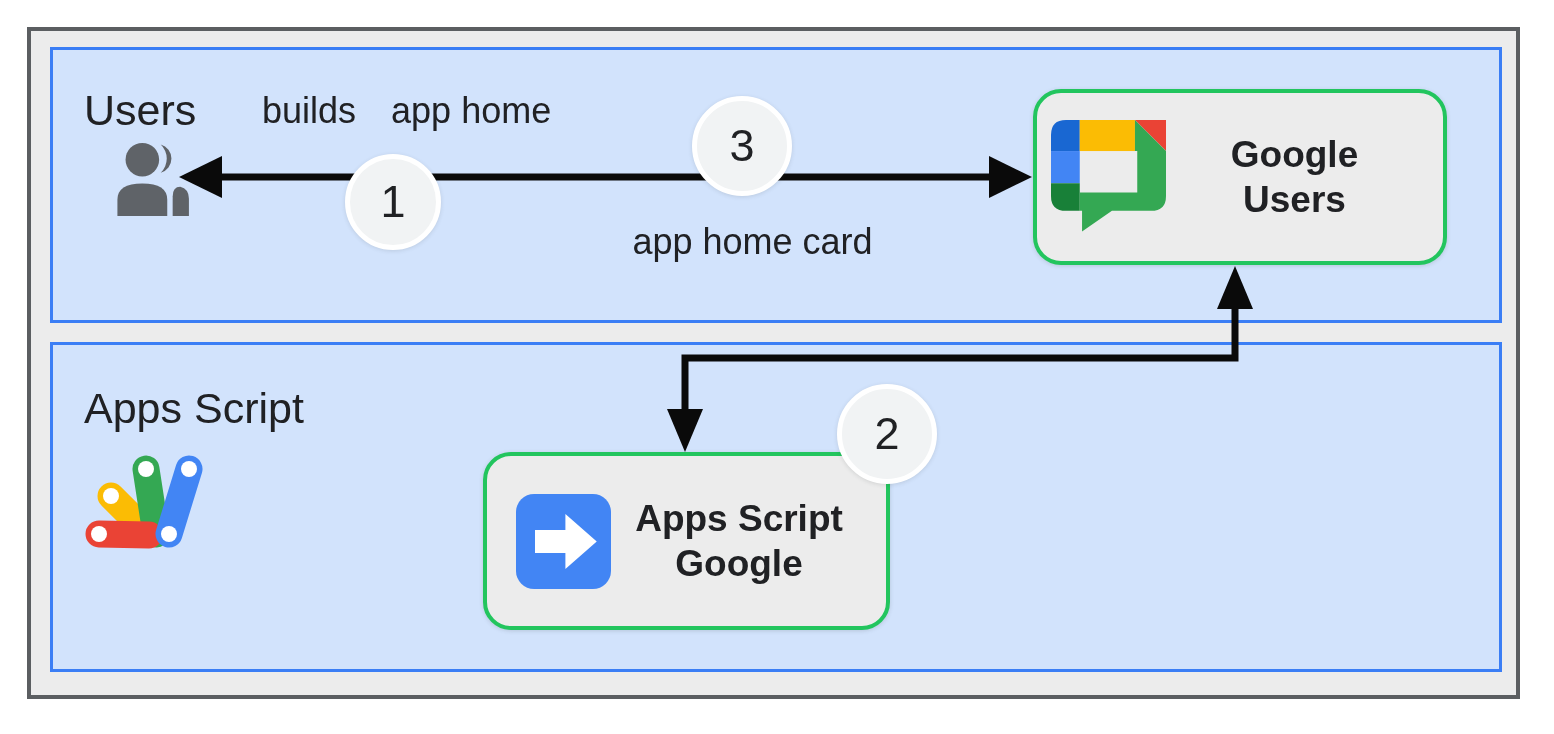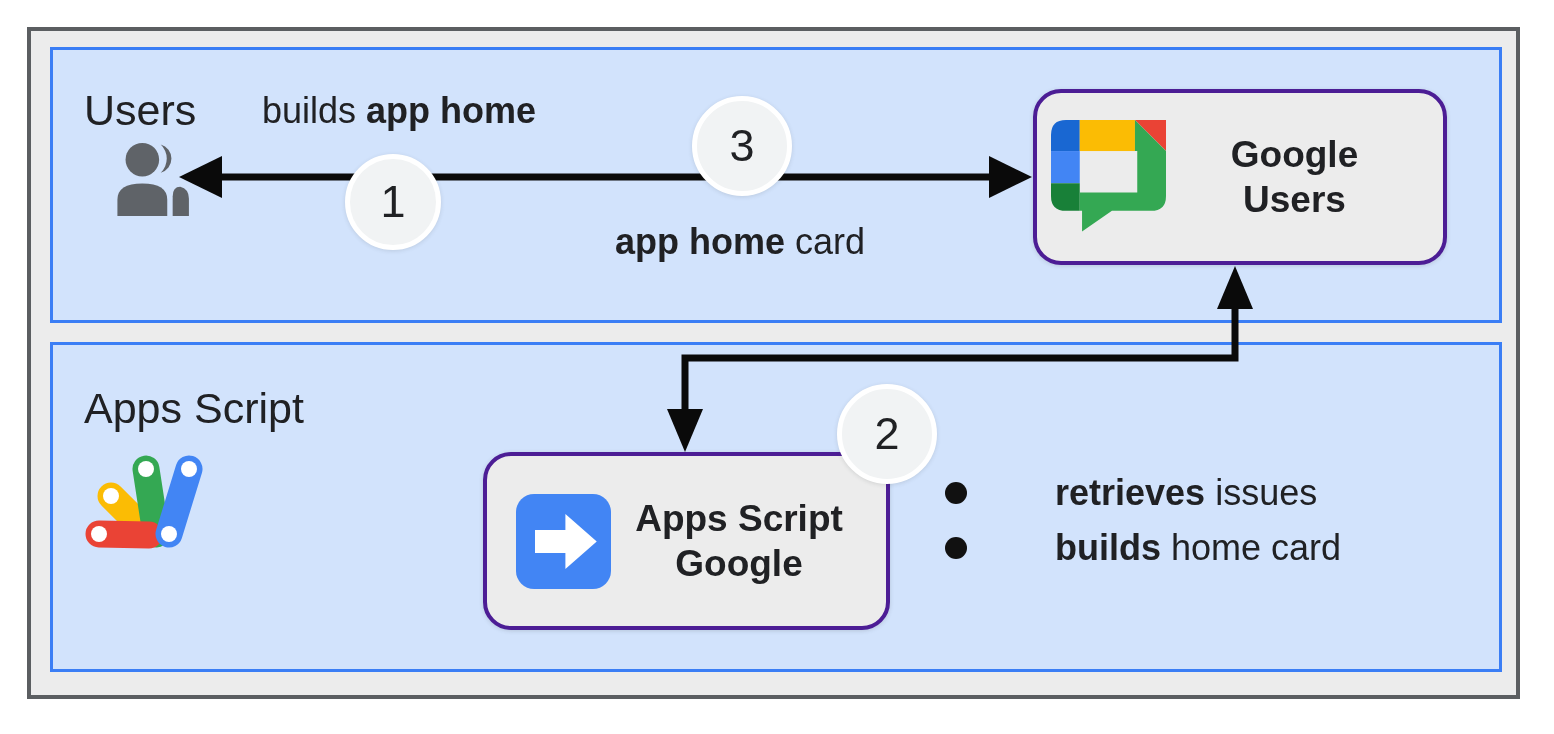--- a/index.html
+++ b/index.html
@@ -17,26 +17,26 @@
   .panel-top{left:50px;top:47px;width:1452px;height:276px;}
   .panel-bottom{left:50px;top:342px;width:1452px;height:330px;}
   .panel-title{
     position:absolute;font-size:43px;font-weight:400;color:#202124;white-space:nowrap;
   }
   .title-users{left:84px;top:86px;}
   .title-apps-script{left:84px;top:384px;}
   .flow-label{
     position:absolute;font-size:36px;white-space:nowrap;color:#202124;font-weight:400;
   }
-  .flow-label .b{font-weight:700;}
+  .flow-label .b{font-weight:400;margin-left:25px;}
   .label-access{left:262px;top:90px;}
   .label-card{left:740px;top:221px;transform:translateX(-50%);text-align:center;}
   .arrows-svg{position:absolute;left:0;top:0;width:1554px;height:734px;pointer-events:none;}
   .node{
-    position:absolute;background:#ececec;border:4px solid #4c1d95;border-radius:28px;
+    position:absolute;background:#ececec;border:4px solid #22c55e;border-radius:28px;
     box-sizing:border-box;display:flex;align-items:center;
     box-shadow:0 1px 4px rgba(60,64,67,.18);
   }
   .node-chat{left:1033px;top:89px;width:414px;height:176px;padding-right:20px;}
   .node-project{left:483px;top:452px;width:407px;height:178px;padding-right:20px;}
   .node-icon{flex:0 0 auto;}
   .node-text{
     flex:1 1 auto;text-align:center;font-size:37px;font-weight:700;line-height:45px;color:#202124;
   }
   .step-badge{
@@ -148,30 +148,14 @@
     <div class="node-text">
       <div>Apps Script</div>
       <div>Google</div>
     </div>
   </div>
 
   <div class="step-badge badge-2">
     <span>2</span>
   </div>
 
-  <div class="bullets">
-    <div class="bullet-row">
-      <span class="bullet-dot"></span>
-      <span class="bullet-text">
-        <span class="b">retrieves</span>
-        <span>issues</span>
-      </span>
-    </div>
-    <div class="bullet-row">
-      <span class="bullet-dot"></span>
-      <span class="bullet-text">
-        <span class="b">builds</span>
-        <span>home card</span>
-      </span>
-    </div>
-  </div>
 
 </div>
 
 </body></html>

